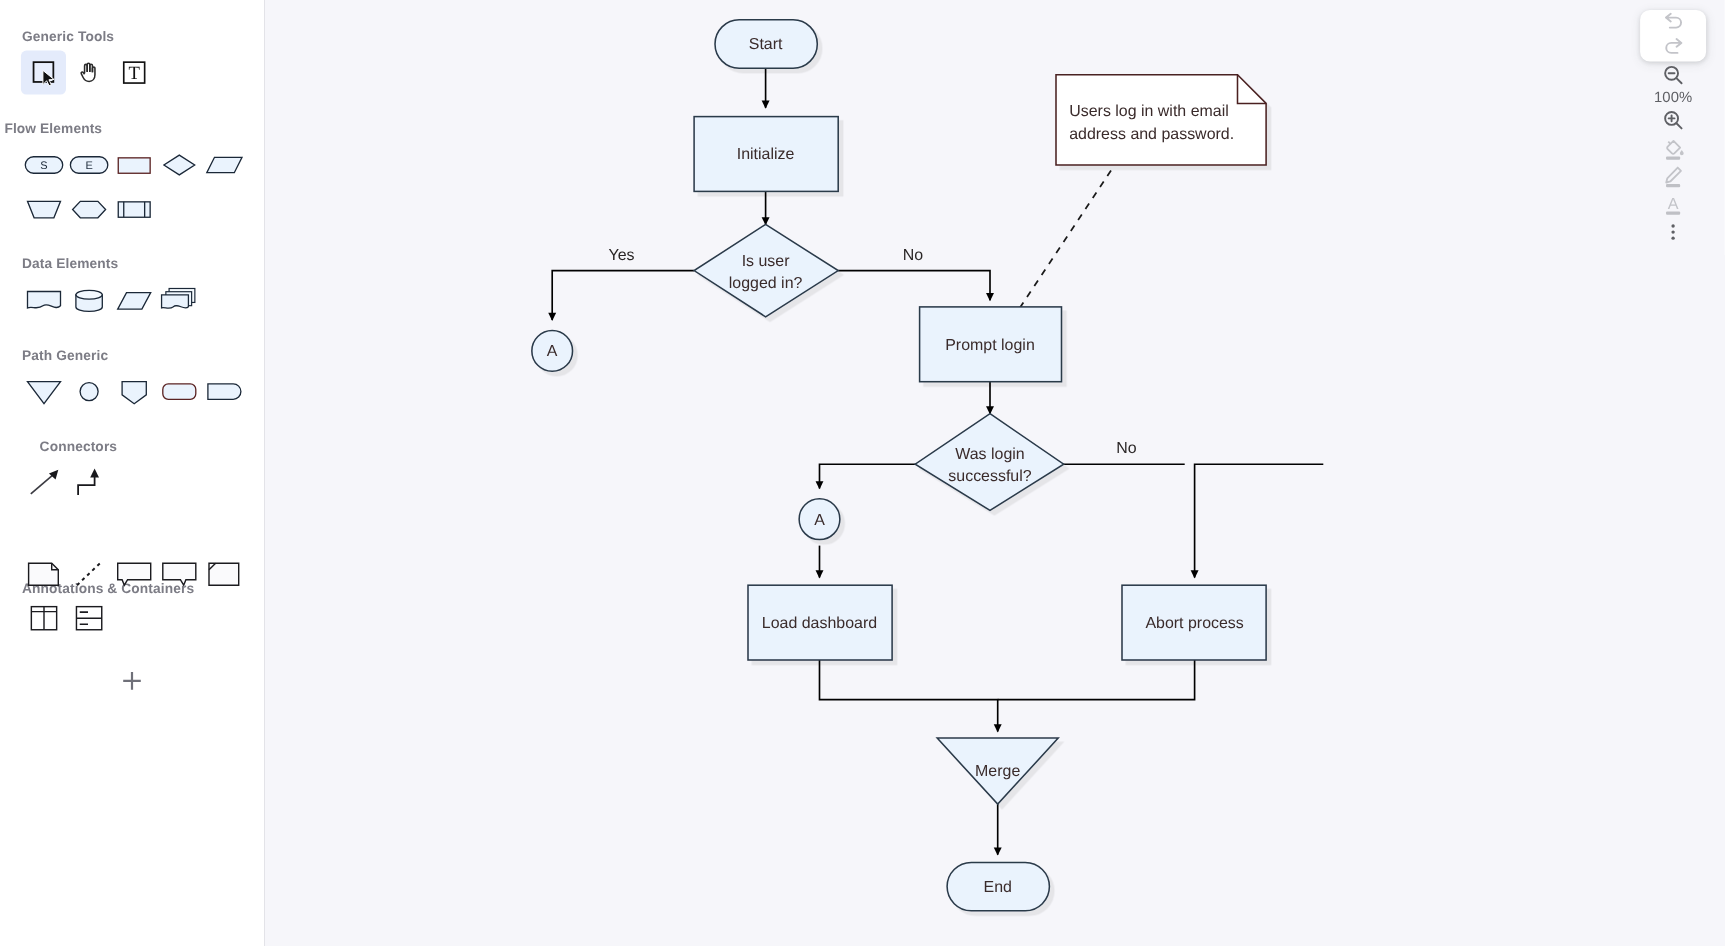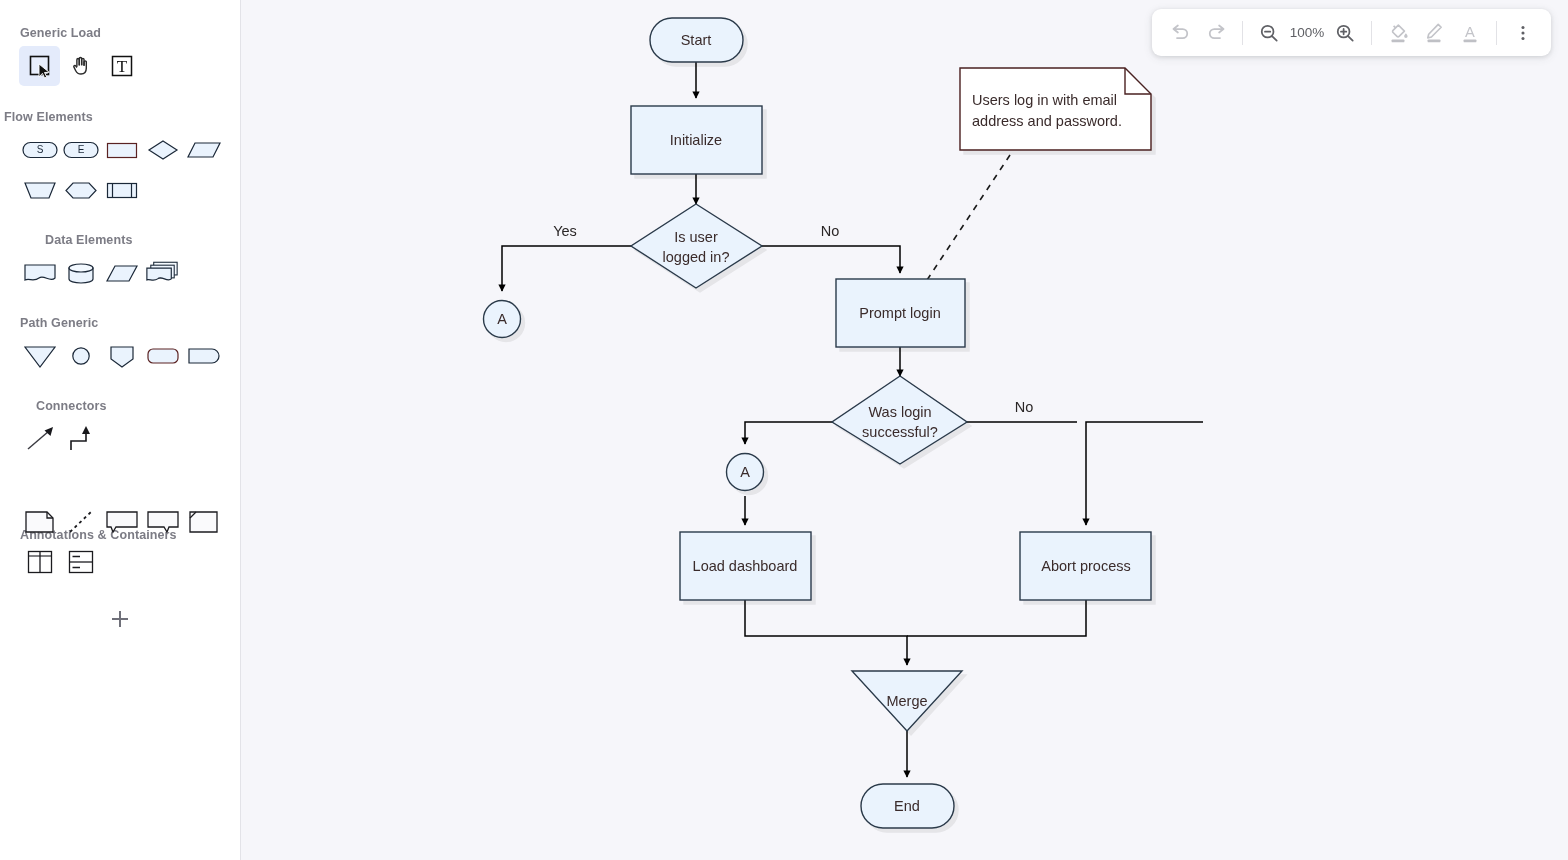--- a/index.html
+++ b/index.html
@@ -38,21 +38,21 @@
     cursor: pointer;
     flex: 0 0 41px;
   }
   .sb-cell.active { background: #e4ebfb; }
 
   .g-title-generic { position: absolute; left: 20px; top: 26px; }
   .g-row-generic  { position: absolute; left: 19px; top: 46px; }
   .g-title-flow    { position: absolute; left: 4px; top: 110px; }
   .g-row-flow1     { position: absolute; left: 19px; top: 130px; }
   .g-row-flow2     { position: absolute; left: 19px; top: 170px; }
-  .g-title-data    { position: absolute; left: 20px; top: 233px; margin-left: 25px; }
+  .g-title-data    { position: absolute; left: 20px; top: 233px; }
   .g-row-data      { position: absolute; left: 19px; top: 253px; }
   .g-title-path    { position: absolute; left: 20px; top: 316px; }
   .g-row-path      { position: absolute; left: 19px; top: 336px; }
   .g-title-conn    { position: absolute; left: 20px; top: 399px; margin-left: 16px; }
   .g-row-conn      { position: absolute; left: 19px; top: 419px; }
   .g-title-ann     { position: absolute; left: 20px; top: 482px; margin-top: 46px; }
   .g-row-ann1      { position: absolute; left: 19px; top: 502px; }
   .g-row-ann2      { position: absolute; left: 19px; top: 542px; }
   .g-add           { position: absolute; left: 100px; top: 600px; width: 40px; height: 38px;
                      display:flex; align-items:center; justify-content:center; cursor:pointer;
@@ -92,40 +92,41 @@
     position: absolute;
     right: 17px; top: 9px;
     height: 47px;
     background: #ffffff;
     border-radius: 9px;
     box-shadow: 0 1px 4px rgba(60,64,67,.14), 0 2px 10px rgba(60,64,67,.10);
     display: flex; align-items: center;
     padding: 0 11px;
     gap: 2px;
     z-index: 20;
+    flex-direction: column;
   }
   .tb-btn {
     width: 34px; height: 34px;
     display: flex; align-items: center; justify-content: center;
     border-radius: 5px; cursor: pointer;
   }
   .tb-sep { width: 1px; height: 24px; background: #e2e2e6; margin: 0 7px; }
   .tb-zoom {
     font-size: 13.5px; color: #5f6065; min-width: 38px; text-align: center;
     cursor: pointer; user-select: none;
   }
 </style>
 </head>
 <body>
 
 <div id="app">
 
   <aside id="sidebar">
 
-    <div class="sb-title g-title-generic">Generic Load</div>
+    <div class="sb-title g-title-generic">Generic Tools</div>
     <div class="sb-row g-row-generic">
       <div class="sb-cell active" title="Select">
         <svg width="30" height="30" viewBox="0 0 30 30">
           <rect x="5.5" y="5.5" width="18" height="18" fill="#e8eefc" stroke="#111" stroke-width="1.6"></rect>
           <path d="M14 13 L14 26 L17.4 22.4 L19.6 27 L21.7 26 L19.5 21.5 L24.2 21.3 Z" fill="#111" stroke="#fff" stroke-width="0.9"></path>
         </svg>
       </div>
       <div class="sb-cell" title="Pan">
         <svg width="26" height="26" viewBox="0 0 24 24" fill="none" stroke="#2a2a2a" stroke-width="1.3">
           <path d="M8.2 12.6V6.2a1.1 1.1 0 0 1 2.2 0v5.3"></path>

